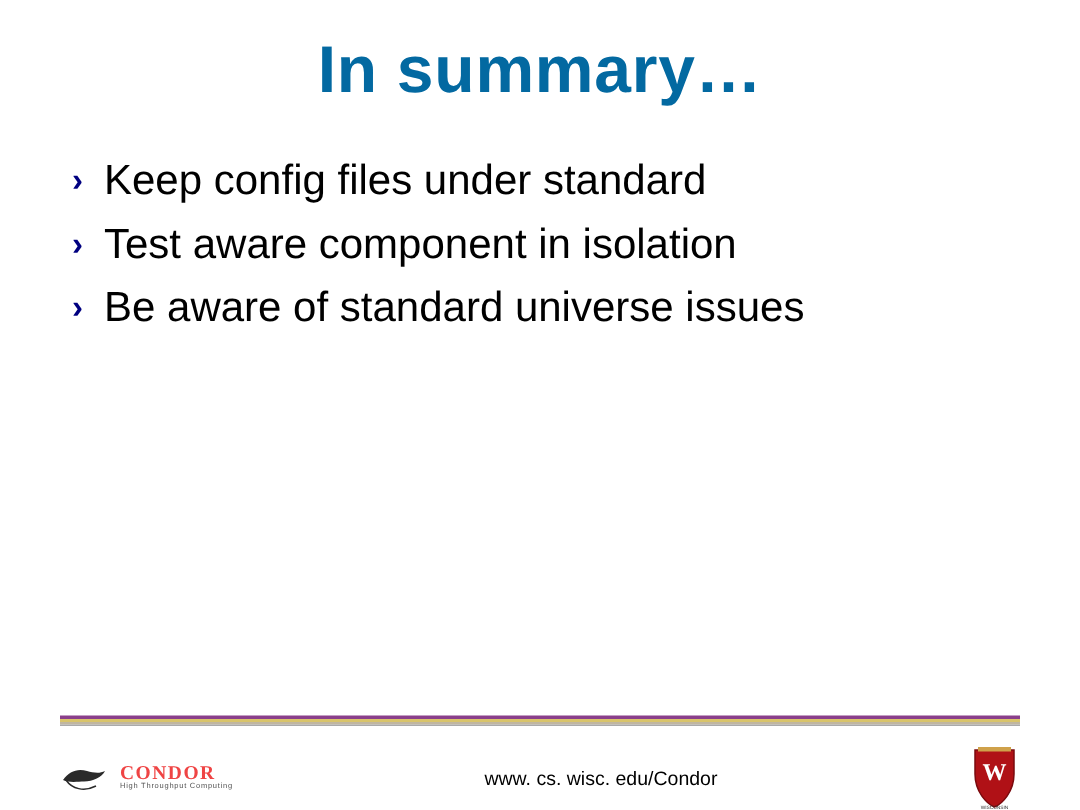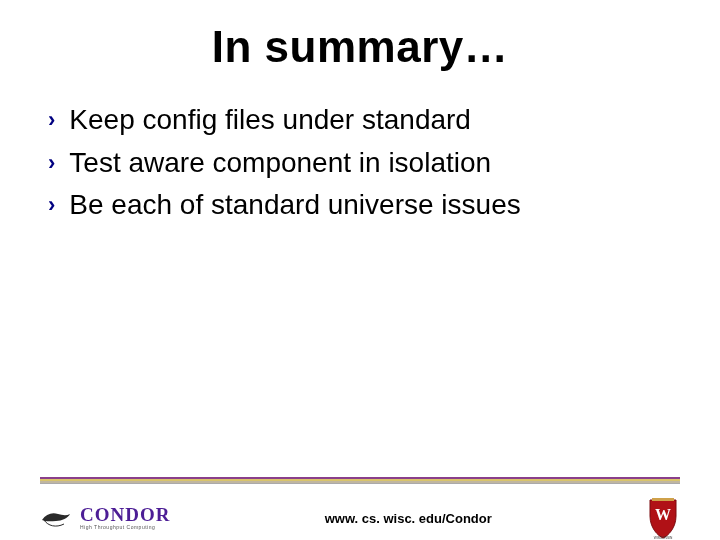--- a/index.html
+++ b/index.html
@@ -15,21 +15,21 @@
   .slide {
     position: relative;
     width: 720px;
     height: 540px;
     box-sizing: border-box;
   }
   .title {
     text-align: center;
     font-size: 44px;
     font-weight: bold;
-    color: #000000;
+    color: #0369a1;
     margin-top: 22px;
     letter-spacing: 0.5px;
   }
   .bullets {
     margin-top: 28px;
     margin-left: 48px;
     margin-right: 40px;
   }
   .bullet {
     display: flex;
@@ -67,43 +67,43 @@
   .footer-row {
     display: flex;
     align-items: center;
     justify-content: space-between;
     margin: 0 40px;
     height: 48px;
   }
   .footer-url {
     font-family: Arial, sans-serif;
     font-size: 13px;
-    font-weight: bold;
+    font-weight: normal;
     color: #000;
     text-align: center;
     flex: 1;
   }
   .logo-left, .logo-right {
     flex: 0 0 auto;
     display: flex;
     align-items: center;
   }
   
   .condor-logo {
     display: flex;
     align-items: center;
     gap: 4px;
   }
   .condor-logo svg { display:block; }
   .condor-text {
     font-family: Georgia, serif;
-    font-size: 19px;
+    font-size: 13px;
     font-weight: bold;
     letter-spacing: 1px;
-    color: #4c1d95;
+    color: #ef4444;
     line-height: 0.9;
   }
   .condor-sub {
     font-family: Arial, sans-serif;
     font-size: 5px;
     color: #555;
     letter-spacing: 0.5px;
   }
 </style>
 </head>
@@ -117,21 +117,21 @@
     <div class="bullet">
       <span class="marker">›</span>
       <span>Keep config files under standard</span>
     </div>
     <div class="bullet">
       <span class="marker">›</span>
       <span>Test aware component in isolation</span>
     </div>
     <div class="bullet">
       <span class="marker">›</span>
-      <span>Be each of standard universe issues</span>
+      <span>Be aware of standard universe issues</span>
     </div>
   </div>
 
   <div class="footer">
     <div class="divider"></div>
     <div class="footer-row">
 
       <div class="logo-left">
         <div class="condor-logo">
           <svg width="36" height="24" viewBox="0 0 36 24">

